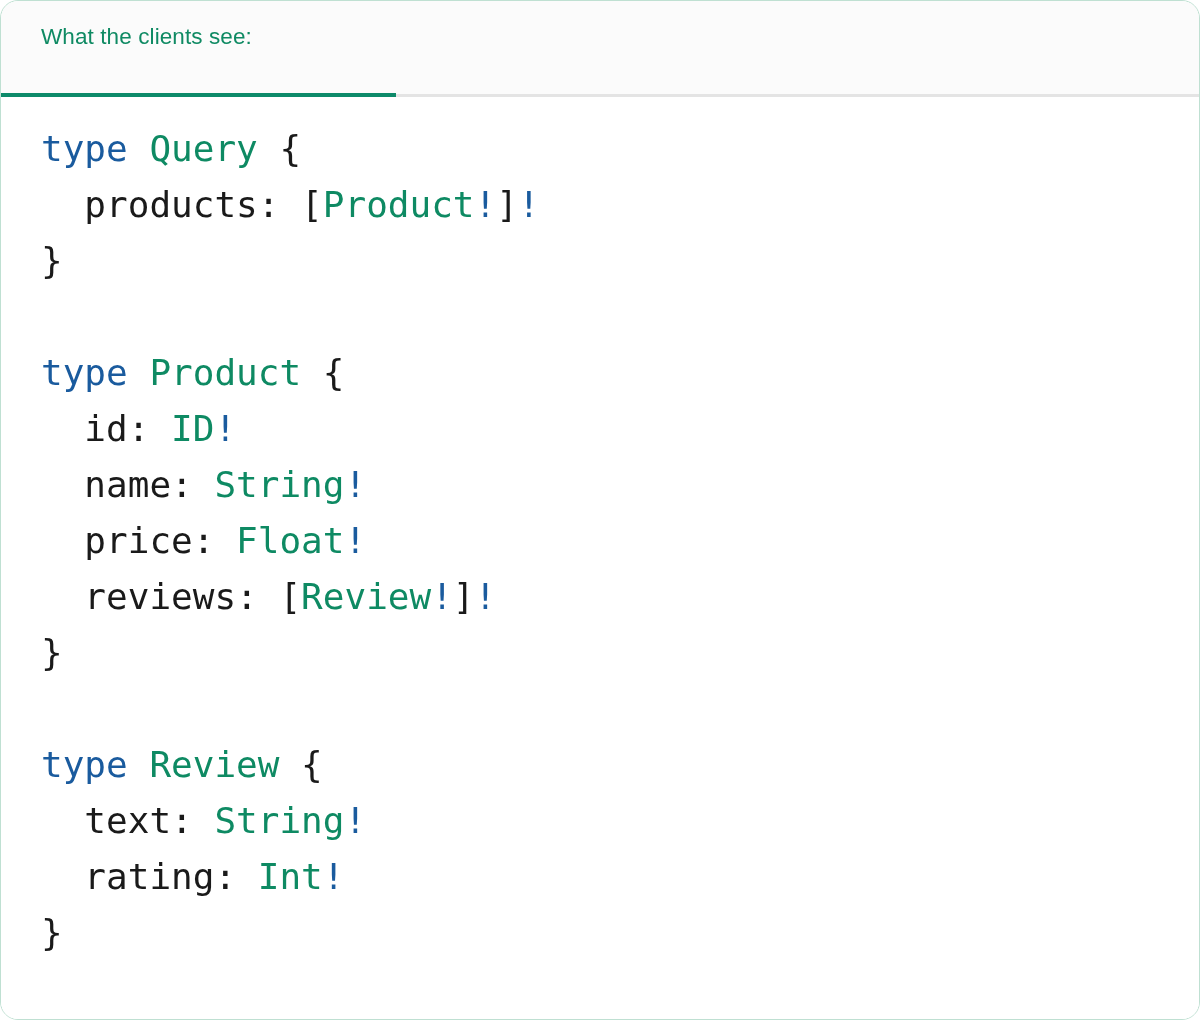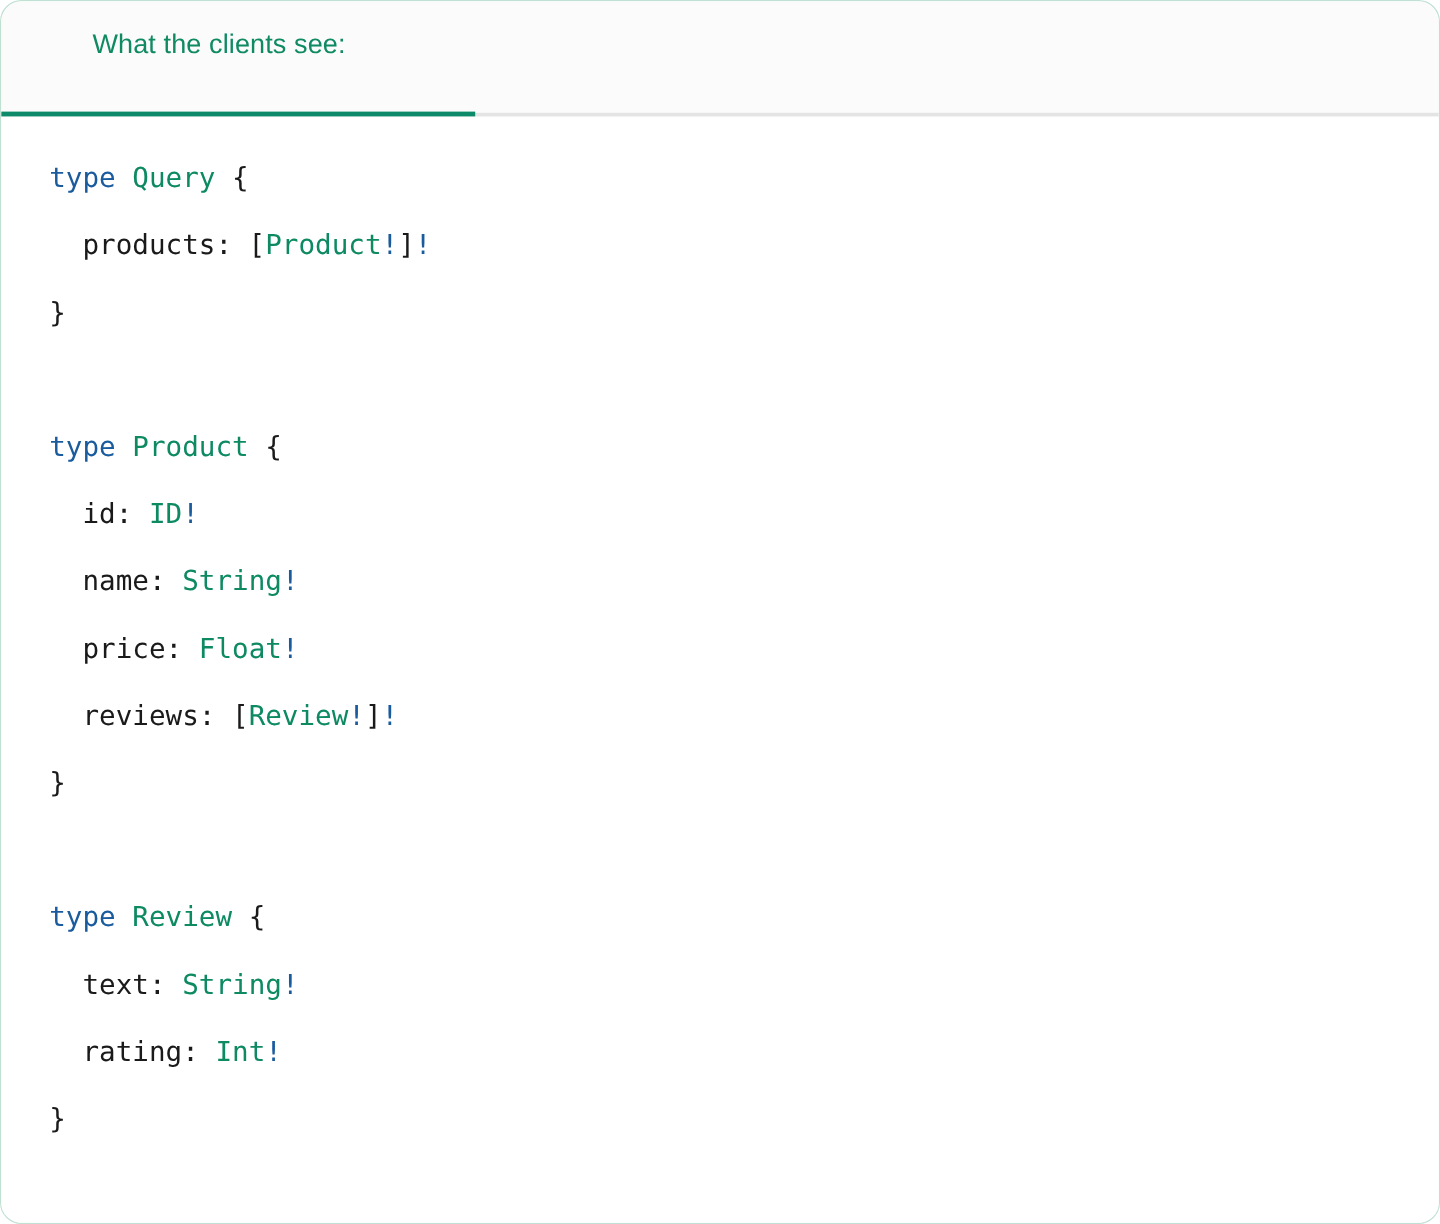--- a/index.html
+++ b/index.html
@@ -49,21 +49,20 @@
   .tab {
     position: absolute;
     left: 0;
     top: 0;
     box-sizing: border-box;
     width: 395px;
     height: 71px;
     display: flex;
     align-items: center;
     padding-left: 40px;
-    margin-left: 36px;
   }
 
   .tab-label {
     font-family: "Liberation Sans", sans-serif;
     font-size: 22.5px;
     font-weight: 400;
     color: #0f8a63;
     letter-spacing: 0.1px;
     white-space: nowrap;
   }
@@ -82,21 +81,21 @@
   .code-area {
     box-sizing: border-box;
     padding: 24px 40px 0 40px;
     background: #ffffff;
     height: calc(1020px - 96px);
   }
 
   .code-block {
     margin: 0;
     font-family: "DejaVu Sans Mono", monospace;
-    font-size: 23px;
+    font-size: 36px;
     line-height: 56px;
     color: #1a1a1a;
     white-space: pre;
     tab-size: 2;
   }
 
   .code-line {
     white-space: pre;
     min-height: 56px;
   }

